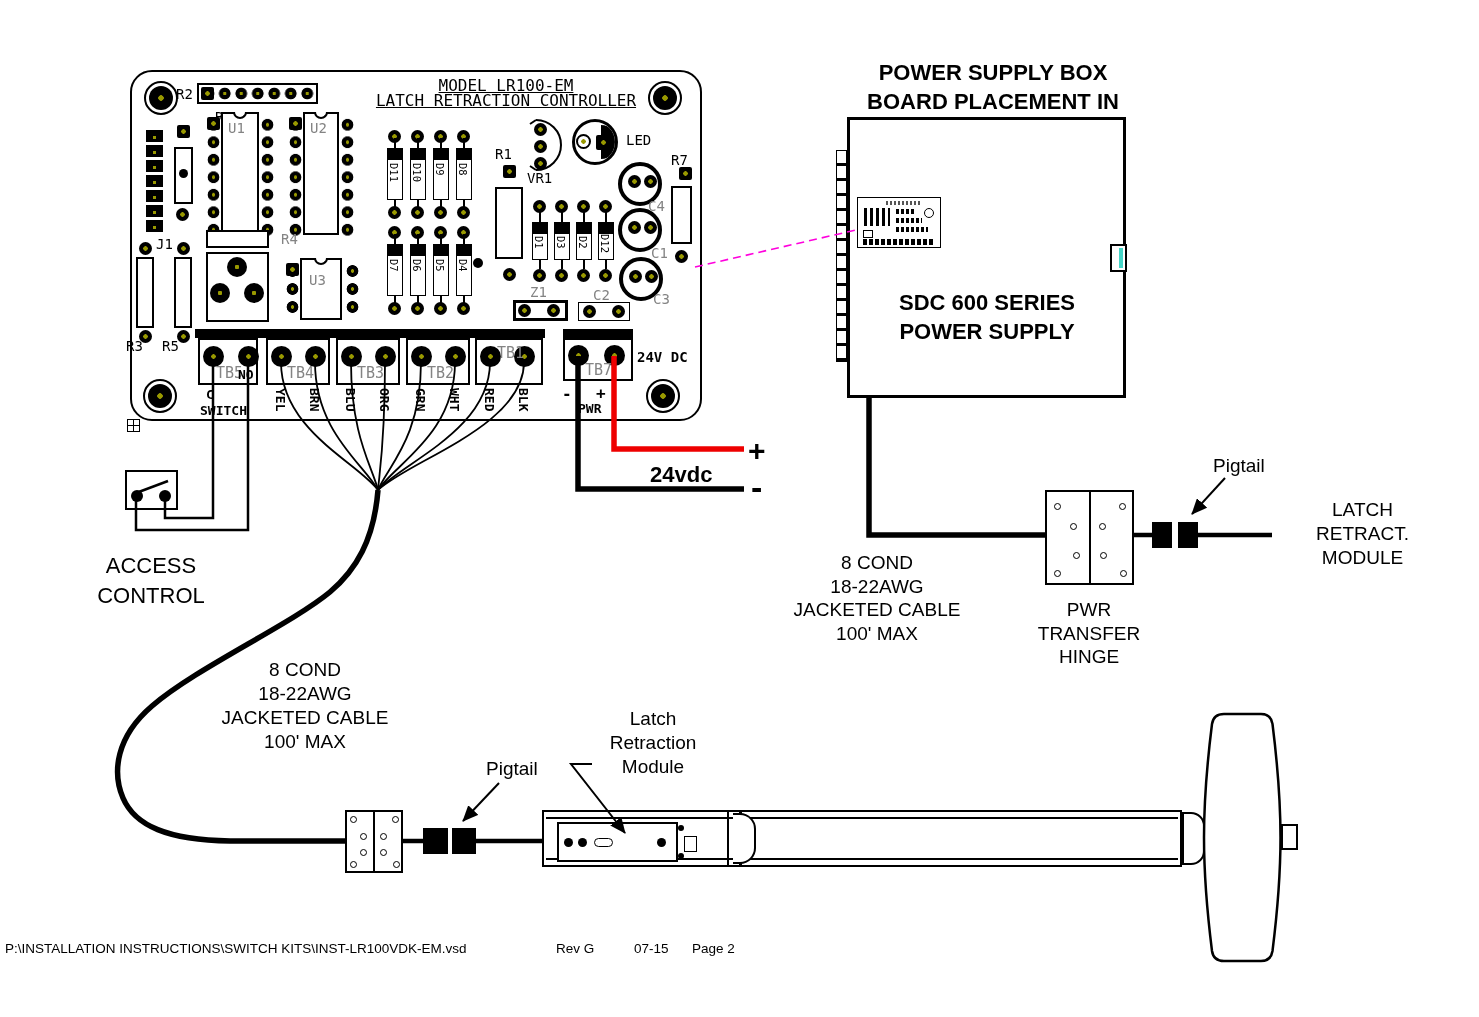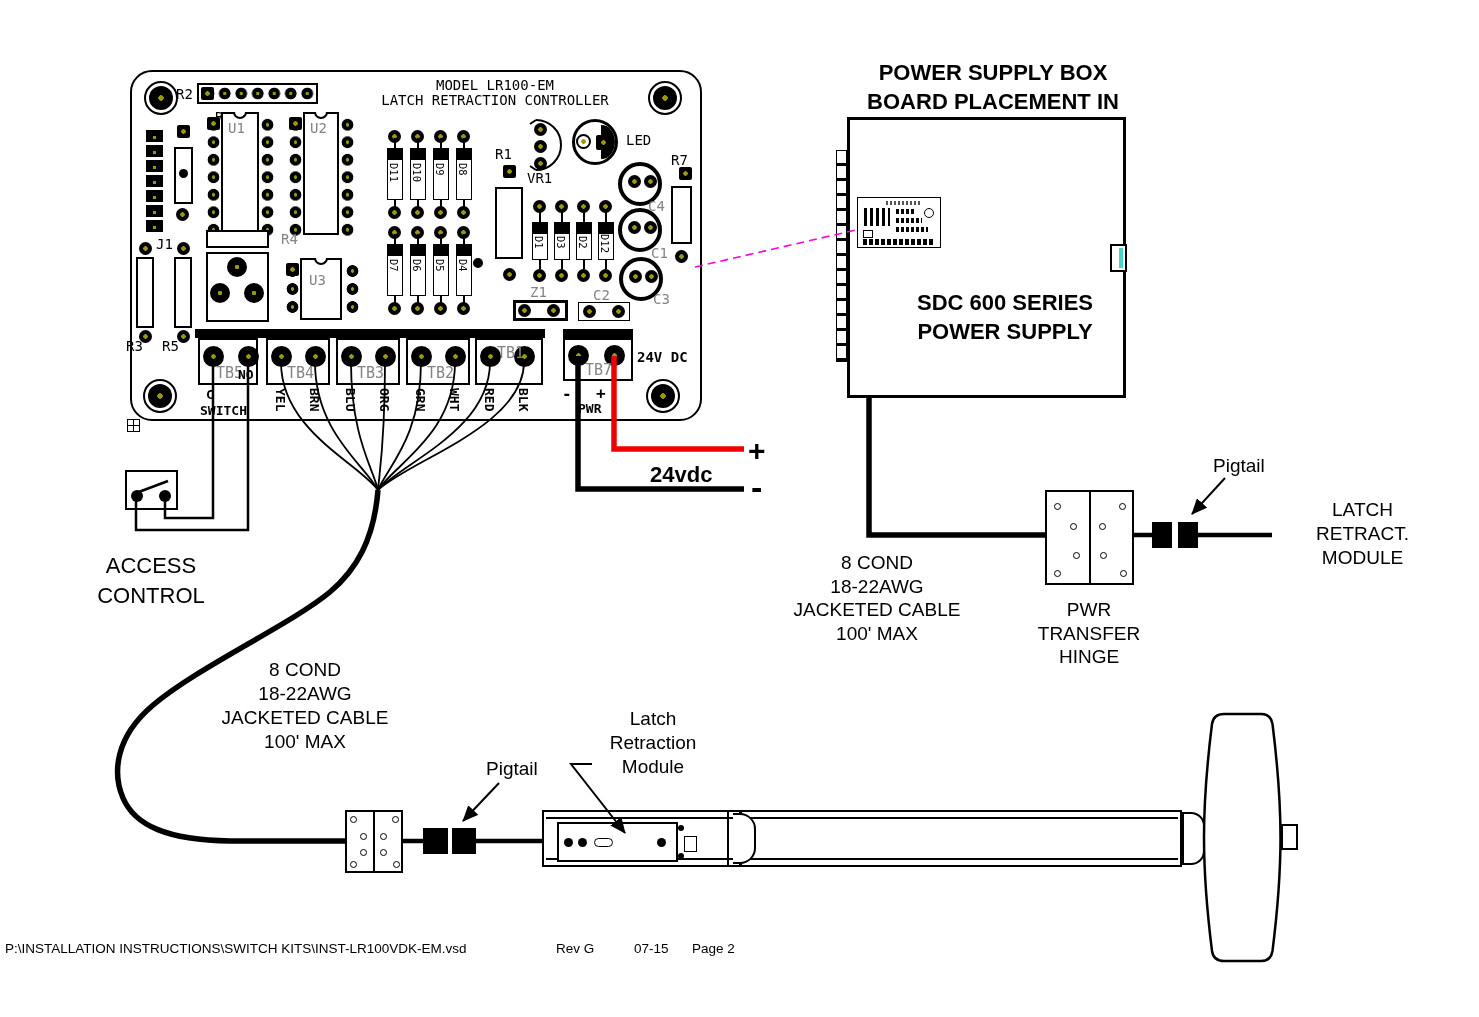--- a/index.html
+++ b/index.html
@@ -47,21 +47,21 @@
        border-radius:0 0 12px 12px;box-sizing:border-box;}
   svg{position:absolute;left:0;top:0;}
 </style>
 </head>
 <body>
 
 <div id="canvas">
 
   <div class="comp" style="left:130px;top:70px;width:572px;height:351px;border-width:2.5px;border-radius:22px;"></div>
 
-  <div class="ctext mono" style="left:332px;top:78px;width:326px;font-size:14px;line-height:15px;">
+  <div class="ctext mono" style="left:343px;top:78px;width:326px;font-size:16px;line-height:15px;text-decoration:underline;">
     <div>MODEL LR100-EM</div>
     <div>LATCH RETRACTION CONTROLLER</div>
   </div>
 
   <div class="mount" style="left:144px;top:81px;"></div>
   <div class="mount" style="left:648px;top:81px;"></div>
   <div class="mount" style="left:143px;top:379px;"></div>
   <div class="mount" style="left:646px;top:379px;"></div>
 
   <div class="abs" style="left:127px;top:419px;width:11px;height:11px;border:1px solid #000;
@@ -286,21 +286,21 @@
     <div style="position:absolute;left:38px;top:20px;width:26px;height:5px;background:repeating-linear-gradient(90deg,#000 0 2.5px,transparent 2.5px 5px);"></div>
     <div style="position:absolute;left:66px;top:10px;width:10px;height:10px;border:1px solid #000;border-radius:50%;box-sizing:border-box;"></div>
     <div style="position:absolute;left:38px;top:29px;width:32px;height:5px;background:repeating-linear-gradient(90deg,#000 0 2.5px,transparent 2.5px 5px);"></div>
     <div style="position:absolute;left:5px;top:32px;width:10px;height:8px;border:1px solid #000;box-sizing:border-box;"></div>
     <div style="position:absolute;left:5px;top:41px;width:70px;height:6px;background:repeating-linear-gradient(90deg,#000 0 4px,#fff 4px 6px);"></div>
   </div>
 
   <div class="abs" style="left:1110px;top:244px;width:17px;height:28px;background:#fff;border:2px solid #000;box-sizing:border-box;">
     <div style="position:absolute;left:7px;top:2px;width:4px;height:20px;background:#45d6c8;"></div>
   </div>
-  <div class="ctext sans" style="left:847px;top:288px;width:280px;font-size:22px;font-weight:bold;line-height:29px;padding-left:18px;">
+  <div class="ctext sans" style="left:847px;top:288px;width:280px;font-size:22px;font-weight:bold;line-height:29px;">
     <div>SDC 600 SERIES</div>
     <div>POWER SUPPLY</div>
   </div>
 
   <div class="ctext sans" style="left:777px;top:551px;width:200px;font-size:19px;line-height:23.5px;">
     <div>8 COND</div>
     <div>18-22AWG</div>
     <div>JACKETED CABLE</div>
     <div>100' MAX</div>
   </div>

